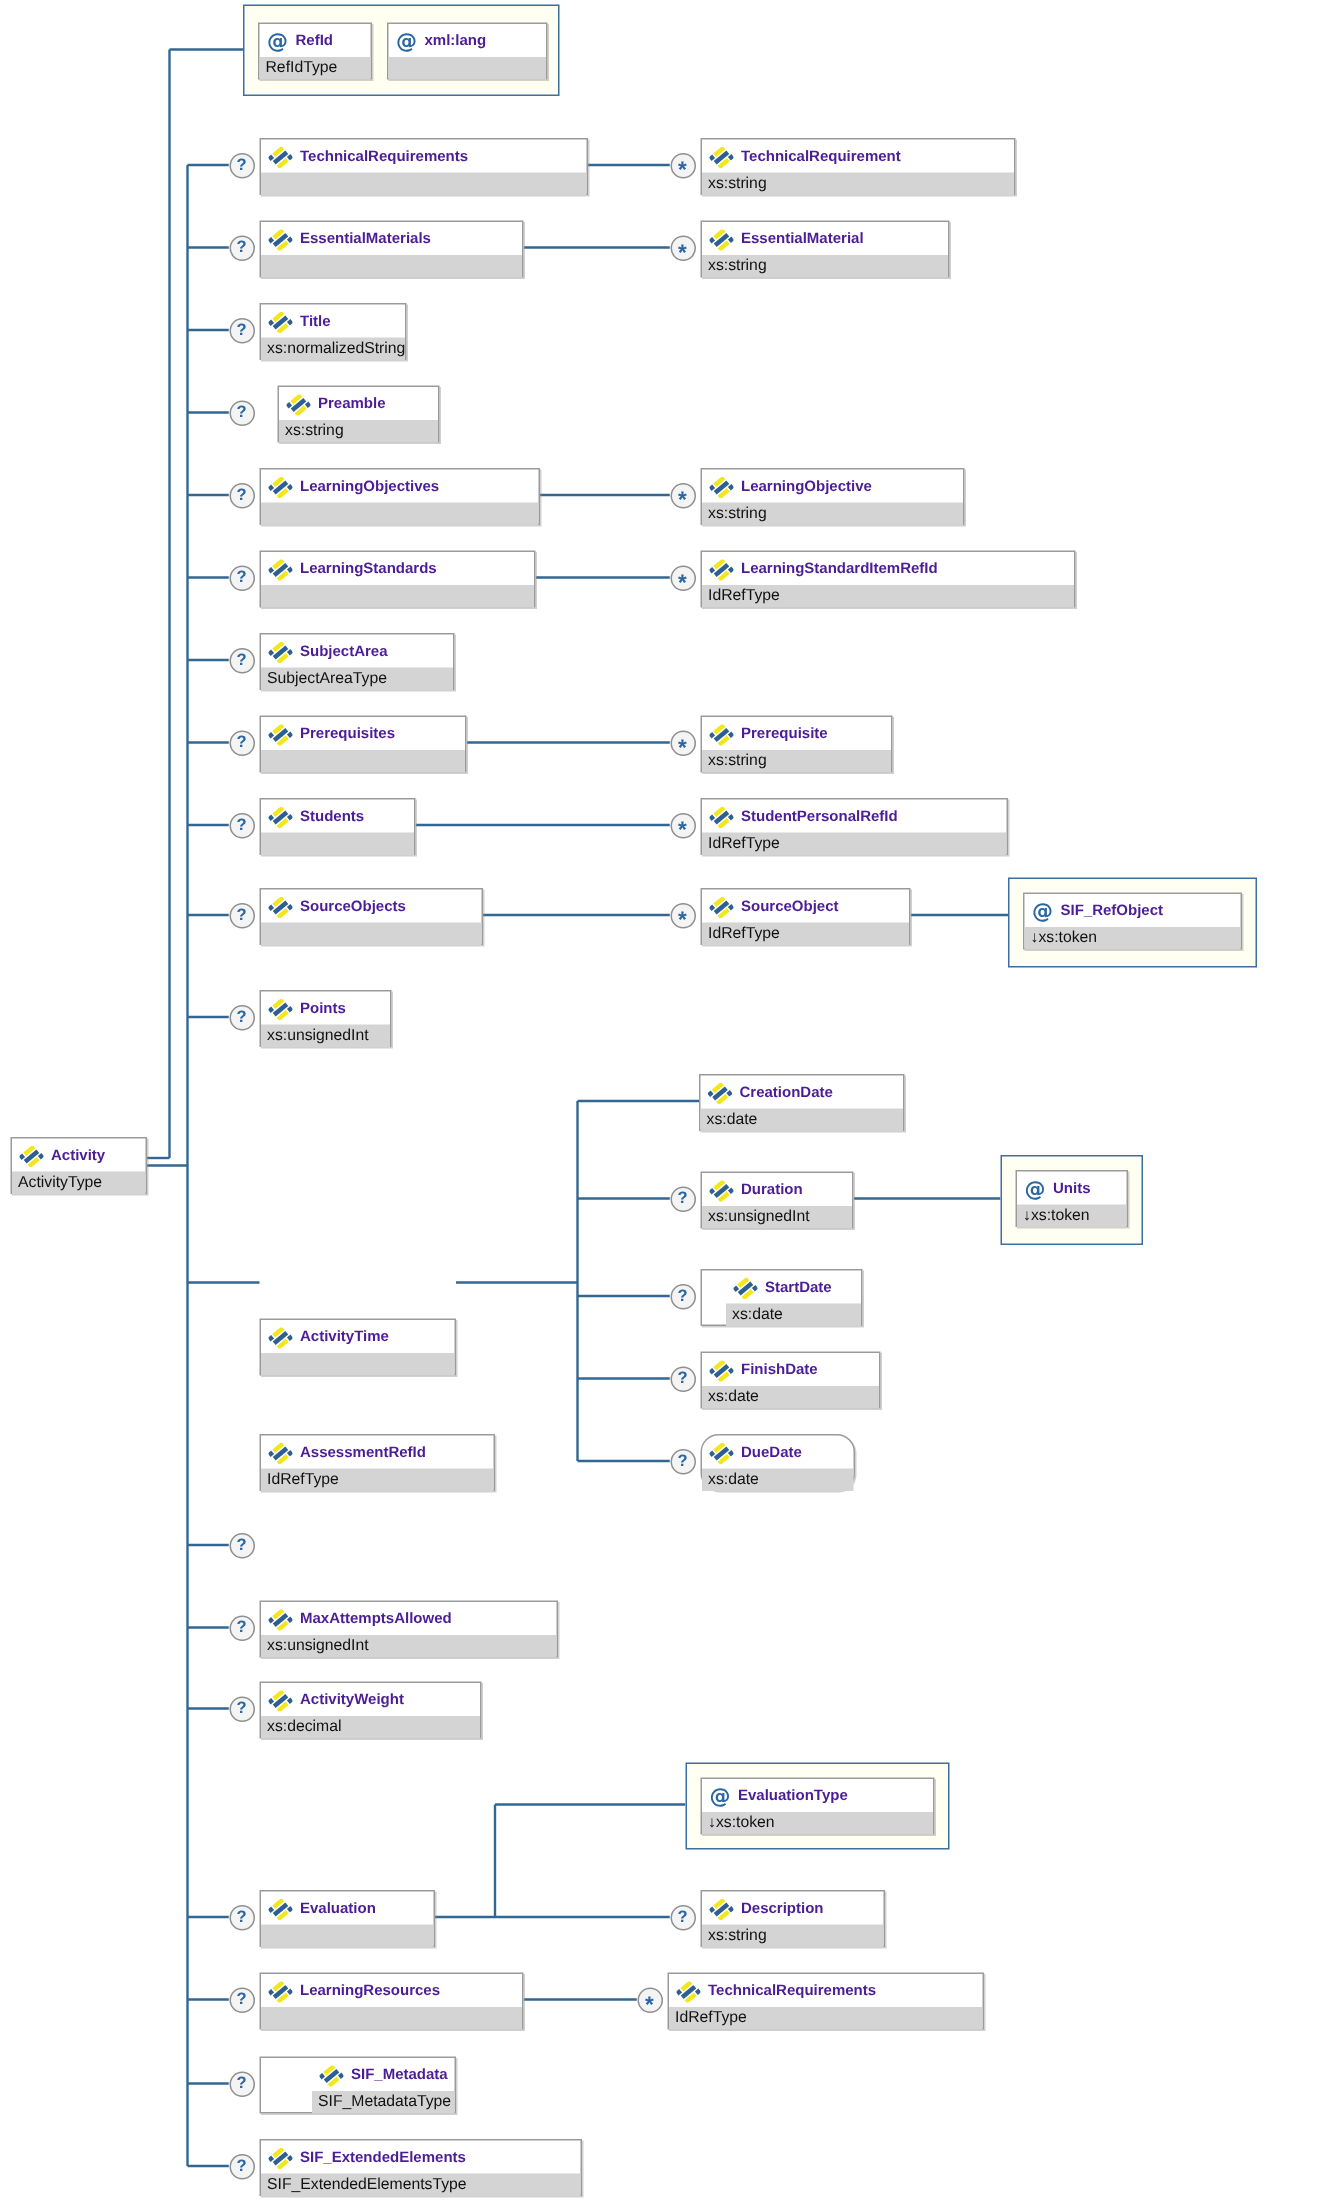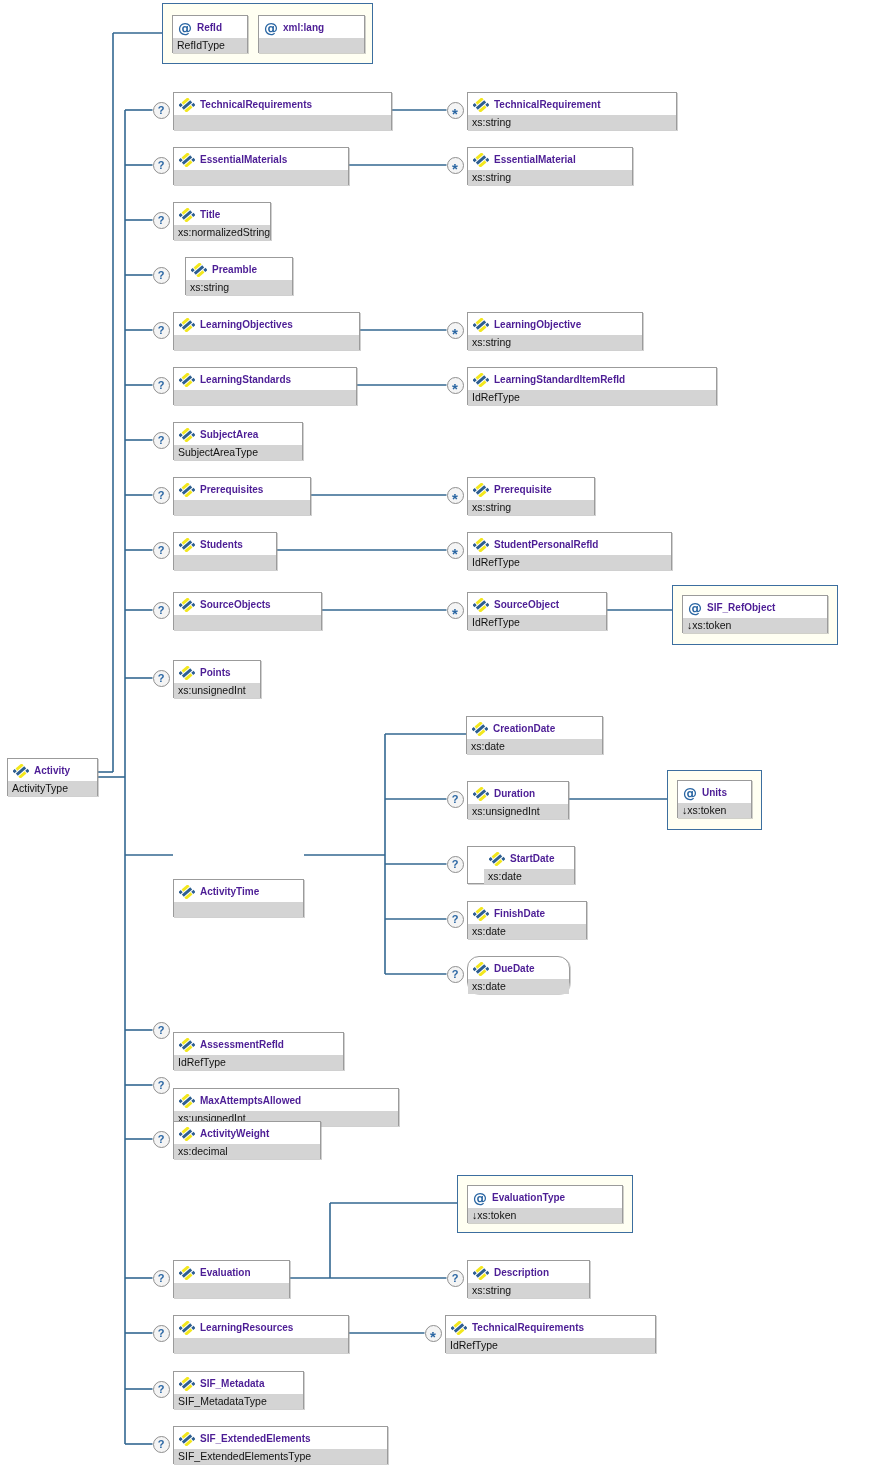--- a/index.html
+++ b/index.html
@@ -541,39 +541,39 @@
             <rect x="11.5" y="9.5" width="3" height="3" fill="#2e5f91"></rect>
           </g>
         </svg>
         <span class="elabel">DueDate</span>
       </div>
       <div class="strip">xs:date</div>
     </div>
     <div class="occ q" style="left: 152.5px; top: 1021.5px;">
       <span>?</span>
     </div>
-    <div class="ebox" style="left: 173px; top: 1032px; width: 171px;">
+    <div class="ebox" style="left: 173px; top: 956px; width: 157px;">
       <div class="nrow">
         <svg width="16" height="14" viewBox="0 0 16 14" class="eicon">
           <g transform="rotate(-40 8 7)">
             <rect x="1.5" y="1.5" width="3" height="3" fill="#2e5f91"></rect>
             <rect x="5.5" y="1.5" width="8" height="3" fill="#f2e71d"></rect>
             <rect x="2.5" y="5.5" width="11" height="3" fill="#2e5f91"></rect>
             <rect x="2.5" y="9.5" width="8" height="3" fill="#f2e71d"></rect>
             <rect x="11.5" y="9.5" width="3" height="3" fill="#2e5f91"></rect>
           </g>
         </svg>
         <span class="elabel">AssessmentRefId</span>
       </div>
       <div class="strip">IdRefType</div>
     </div>
     <div class="occ q" style="left: 152.5px; top: 1076.5px;">
       <span>?</span>
     </div>
-    <div class="ebox" style="left: 173px; top: 1067px; width: 226px; margin-top: 21px;">
+    <div class="ebox" style="left: 173px; top: 1067px; width: 199px;">
       <div class="nrow">
         <svg width="16" height="14" viewBox="0 0 16 14" class="eicon">
           <g transform="rotate(-40 8 7)">
             <rect x="1.5" y="1.5" width="3" height="3" fill="#2e5f91"></rect>
             <rect x="5.5" y="1.5" width="8" height="3" fill="#f2e71d"></rect>
             <rect x="2.5" y="5.5" width="11" height="3" fill="#2e5f91"></rect>
             <rect x="2.5" y="9.5" width="8" height="3" fill="#f2e71d"></rect>
             <rect x="11.5" y="9.5" width="3" height="3" fill="#2e5f91"></rect>
           </g>
         </svg>
@@ -675,21 +675,21 @@
             <rect x="11.5" y="9.5" width="3" height="3" fill="#2e5f91"></rect>
           </g>
         </svg>
         <span class="elabel">TechnicalRequirements</span>
       </div>
       <div class="strip">IdRefType</div>
     </div>
     <div class="occ q" style="left: 152.5px; top: 1380.5px;">
       <span>?</span>
     </div>
-    <div class="ebox" style="left: 173px; top: 1371px; width: 131px;">
+    <div class="ebox" style="left: 173px; top: 1371px; width: 131px; padding-left: 34px;">
       <div class="nrow">
         <svg width="16" height="14" viewBox="0 0 16 14" class="eicon">
           <g transform="rotate(-40 8 7)">
             <rect x="1.5" y="1.5" width="3" height="3" fill="#2e5f91"></rect>
             <rect x="5.5" y="1.5" width="8" height="3" fill="#f2e71d"></rect>
             <rect x="2.5" y="5.5" width="11" height="3" fill="#2e5f91"></rect>
             <rect x="2.5" y="9.5" width="8" height="3" fill="#f2e71d"></rect>
             <rect x="11.5" y="9.5" width="3" height="3" fill="#2e5f91"></rect>
           </g>
         </svg>

